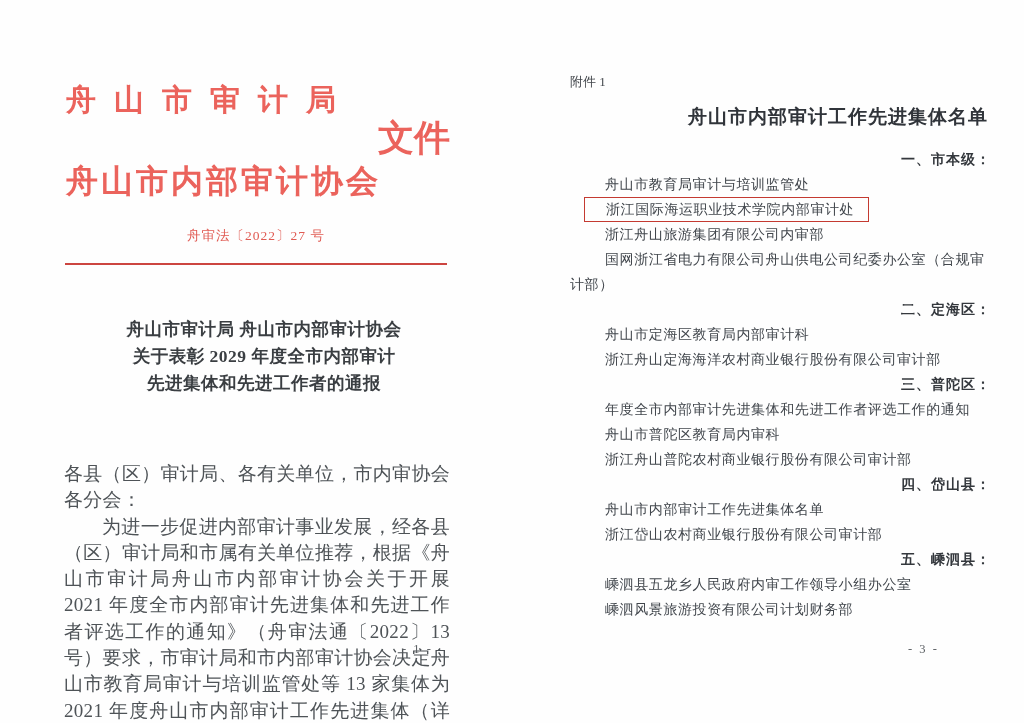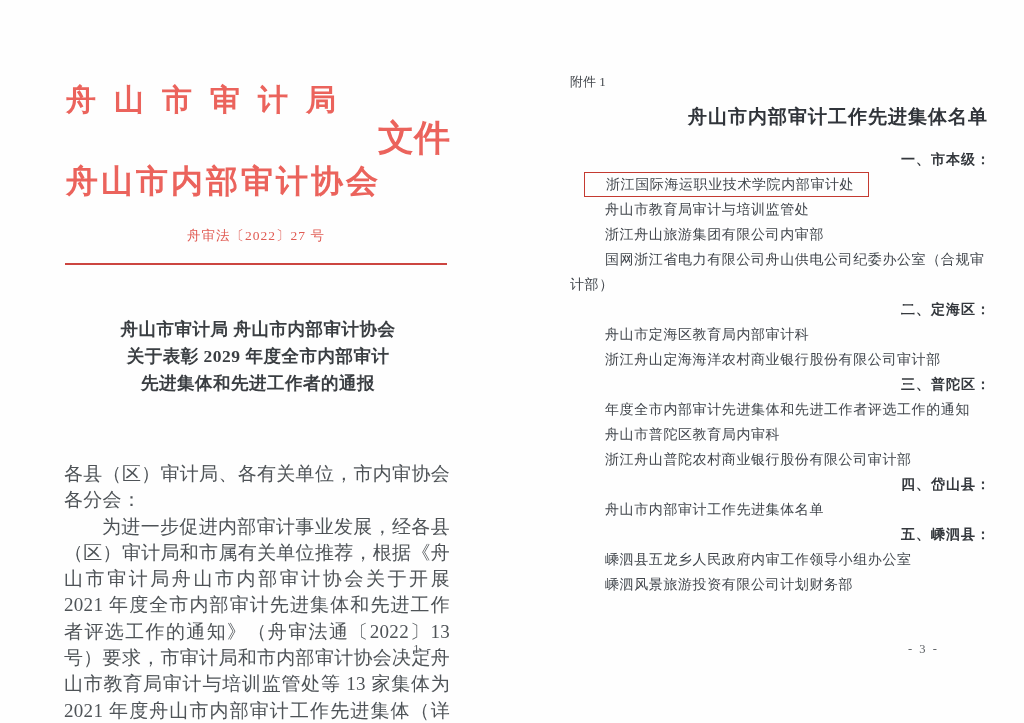--- a/index.html
+++ b/index.html
@@ -29,21 +29,21 @@
   .doc-number{
     position:absolute;left:65px;top:227px;width:382px;
     text-align:center;font-size:13.5px;color:#e05a52;
     letter-spacing:1px;
   }
   .red-line{
     position:absolute;left:65px;top:263px;width:382px;height:2px;
     background:#cc4540;
   }
   .doc-title{
-    position:absolute;left:62px;top:316px;width:392px;
+    position:absolute;left:68px;top:316px;width:392px;
     text-align:center;font-size:17.5px;line-height:27px;
     font-weight:bold;color:#3a3e42;letter-spacing:0.5px;
   }
   .body-block{
     position:absolute;left:64px;top:421px;width:386px;
     font-size:19px;line-height:26.3px;color:#4e5357;
     text-align:justify;letter-spacing:0.3px;margin-top:40px;
   }
   .body-par{text-indent:2em;margin:0;}
   .body-salutation{margin:0;}
@@ -108,38 +108,39 @@
 
   <div class="page-num left">- 1 -</div>
 
   <div class="attachment-label">附件 1</div>
 
   <div class="attachment-title">舟山市内部审计工作先进集体名单</div>
 
   <div class="list-block">
 
     <div class="list-heading">一、市本级：</div>
+    <div class="list-item">舟山市教育局审计与培训监管处</div>
     <div class="list-item">
       <span class="red-box">浙江国际海运职业技术学院内部审计处</span>
     </div>
-    <div class="list-item">舟山市教育局审计与培训监管处</div>
     <div class="list-item">浙江舟山旅游集团有限公司内审部</div>
     <div class="list-item">国网浙江省电力有限公司舟山供电公司纪委办公室（合规审计部）</div>
 
     <div class="list-heading">二、定海区：</div>
     <div class="list-item">舟山市定海区教育局内部审计科</div>
     <div class="list-item">浙江舟山定海海洋农村商业银行股份有限公司审计部</div>
 
     <div class="list-heading">三、普陀区：</div>
     <div class="list-item">年度全市内部审计先进集体和先进工作者评选工作的通知</div>
     <div class="list-item">舟山市普陀区教育局内审科</div>
     <div class="list-item">浙江舟山普陀农村商业银行股份有限公司审计部</div>
 
     <div class="list-heading">四、岱山县：</div>
     <div class="list-item">舟山市内部审计工作先进集体名单</div>
+    <div class="list-item">浙江岱山农村商业银行股份有限公司审计部</div>
 
     <div class="list-heading">五、嵊泗县：</div>
     <div class="list-item">嵊泗县五龙乡人民政府内审工作领导小组办公室</div>
     <div class="list-item">嵊泗风景旅游投资有限公司计划财务部</div>
 
   </div>
 
   <div class="page-num right">- 3 -</div>
 
 </div>

